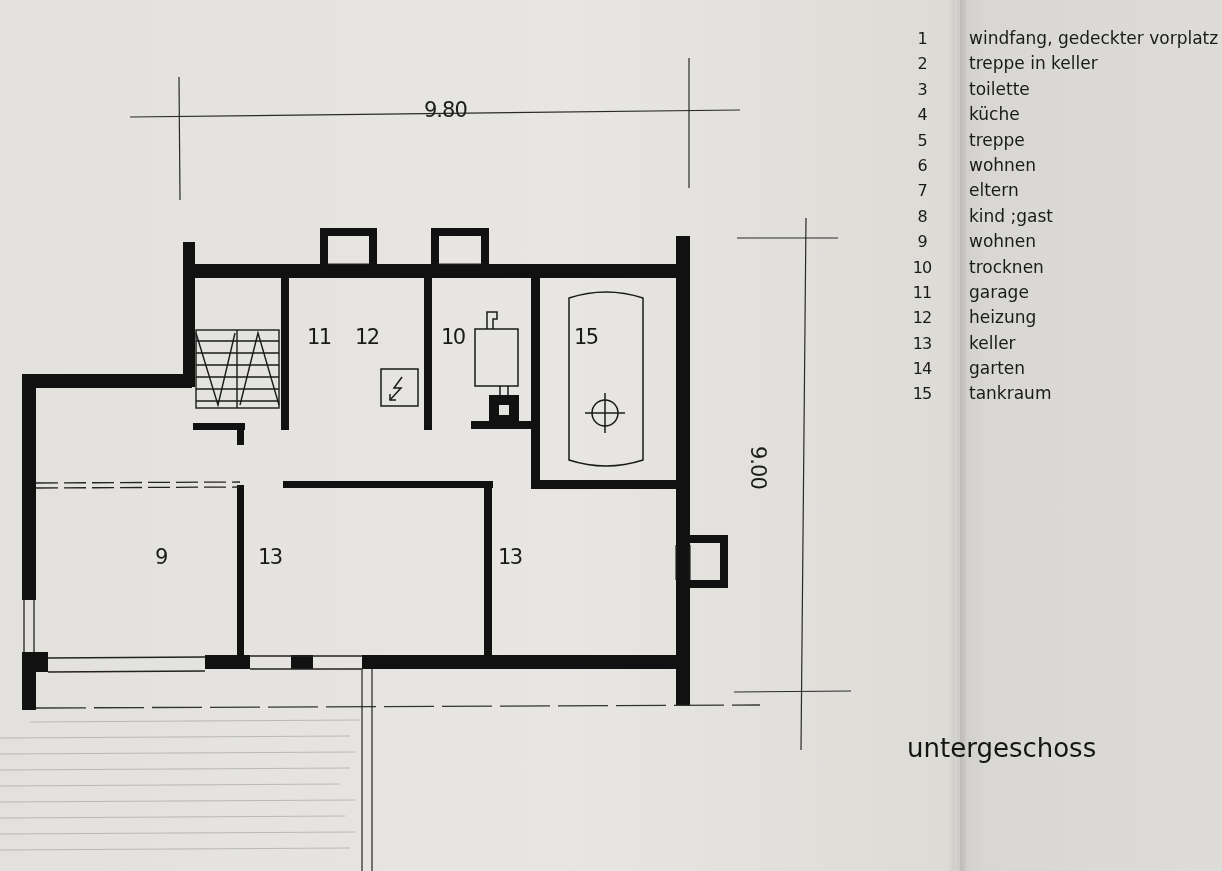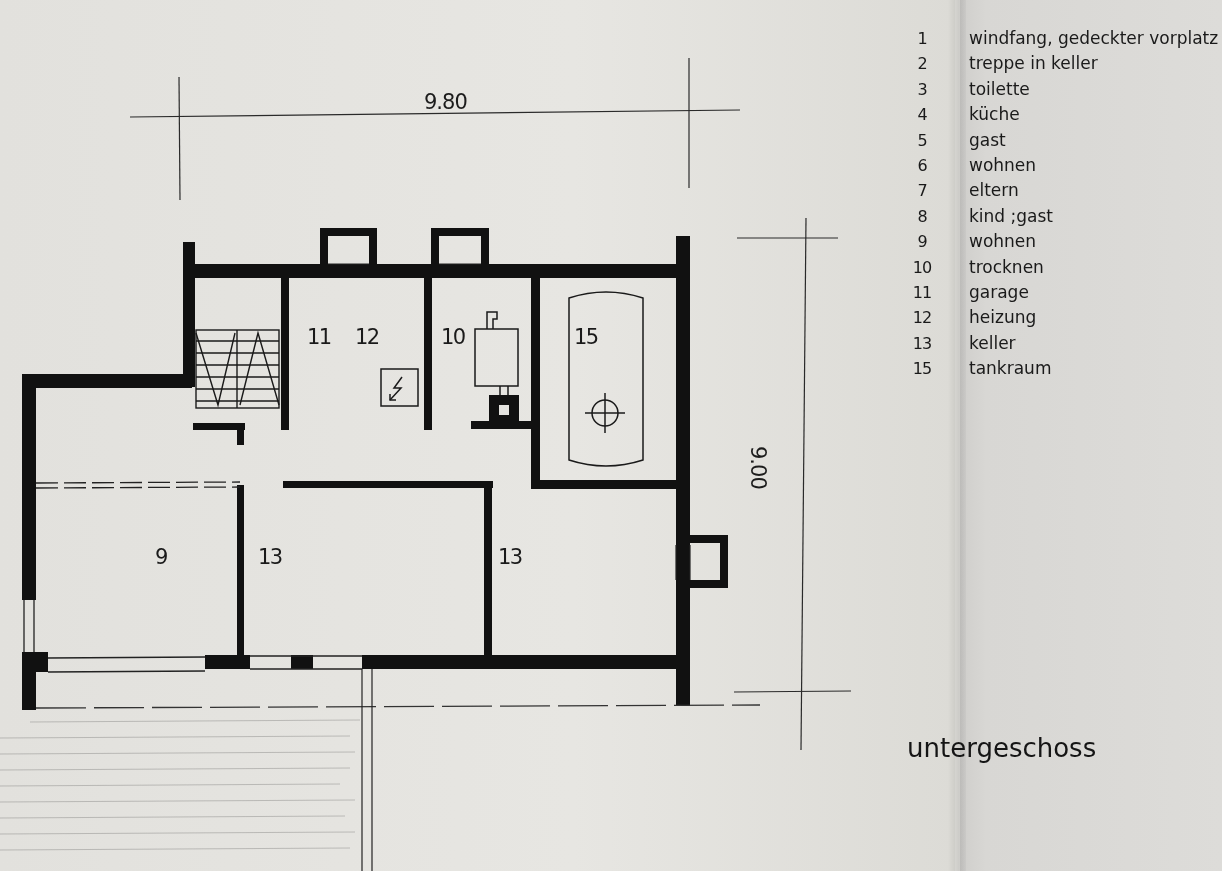--- a/index.html
+++ b/index.html
@@ -18,21 +18,21 @@
     background: linear-gradient(90deg, rgba(0,0,0,0) 0%, rgba(0,0,0,0.10) 60%, rgba(0,0,0,0.03) 100%);
   }
   .sheet-right {
     position: absolute; left: 960px; top: 0; width: 262px; height: 871px;
     background: linear-gradient(90deg, #cfcecb 0%, #d8d7d4 10%, #dddcd9 100%);
   }
   svg.plan { position: absolute; left: 0; top: 0; }
   .dim-label {
     position: absolute; font-size: 21px; letter-spacing: -1px; color: #1c1c1c;
   }
-  .dim-top { left: 424px; top: 90px; }
+  .dim-top { left: 424px; top: 98px; }
   .dim-right { left: 770px; top: 446px; transform: rotate(90deg); transform-origin: left top; }
   .room-label {
     position: absolute; font-size: 21px; letter-spacing: -1.5px; color: #1a1a1a;
   }
   .legend {
     position: absolute; left: 905px; top: 28px; width: 315px;
   }
   .legend-row {
     display: flex; align-items: baseline; height: 25.4px;
     font-size: 17px; color: #1a1a1a;
@@ -204,21 +204,21 @@
   <div class="legend-row">
       <span class="legend-num">3</span>
       <span class="legend-text">toilette</span>
     </div>
   <div class="legend-row">
       <span class="legend-num">4</span>
       <span class="legend-text">küche</span>
     </div>
   <div class="legend-row">
       <span class="legend-num">5</span>
-      <span class="legend-text">gast</span>
+      <span class="legend-text">treppe</span>
     </div>
   <div class="legend-row">
       <span class="legend-num">6</span>
       <span class="legend-text">wohnen</span>
     </div>
   <div class="legend-row">
       <span class="legend-num">7</span>
       <span class="legend-text">eltern</span>
     </div>
   <div class="legend-row">
@@ -239,18 +239,22 @@
     </div>
   <div class="legend-row">
       <span class="legend-num">12</span>
       <span class="legend-text">heizung</span>
     </div>
   <div class="legend-row">
       <span class="legend-num">13</span>
       <span class="legend-text">keller</span>
     </div>
   <div class="legend-row">
+      <span class="legend-num">14</span>
+      <span class="legend-text">garten</span>
+    </div>
+  <div class="legend-row">
       <span class="legend-num">15</span>
       <span class="legend-text">tankraum</span>
     </div>
 </div>
 
 <div class="floor-title">untergeschoss</div>
 
 </body></html>

